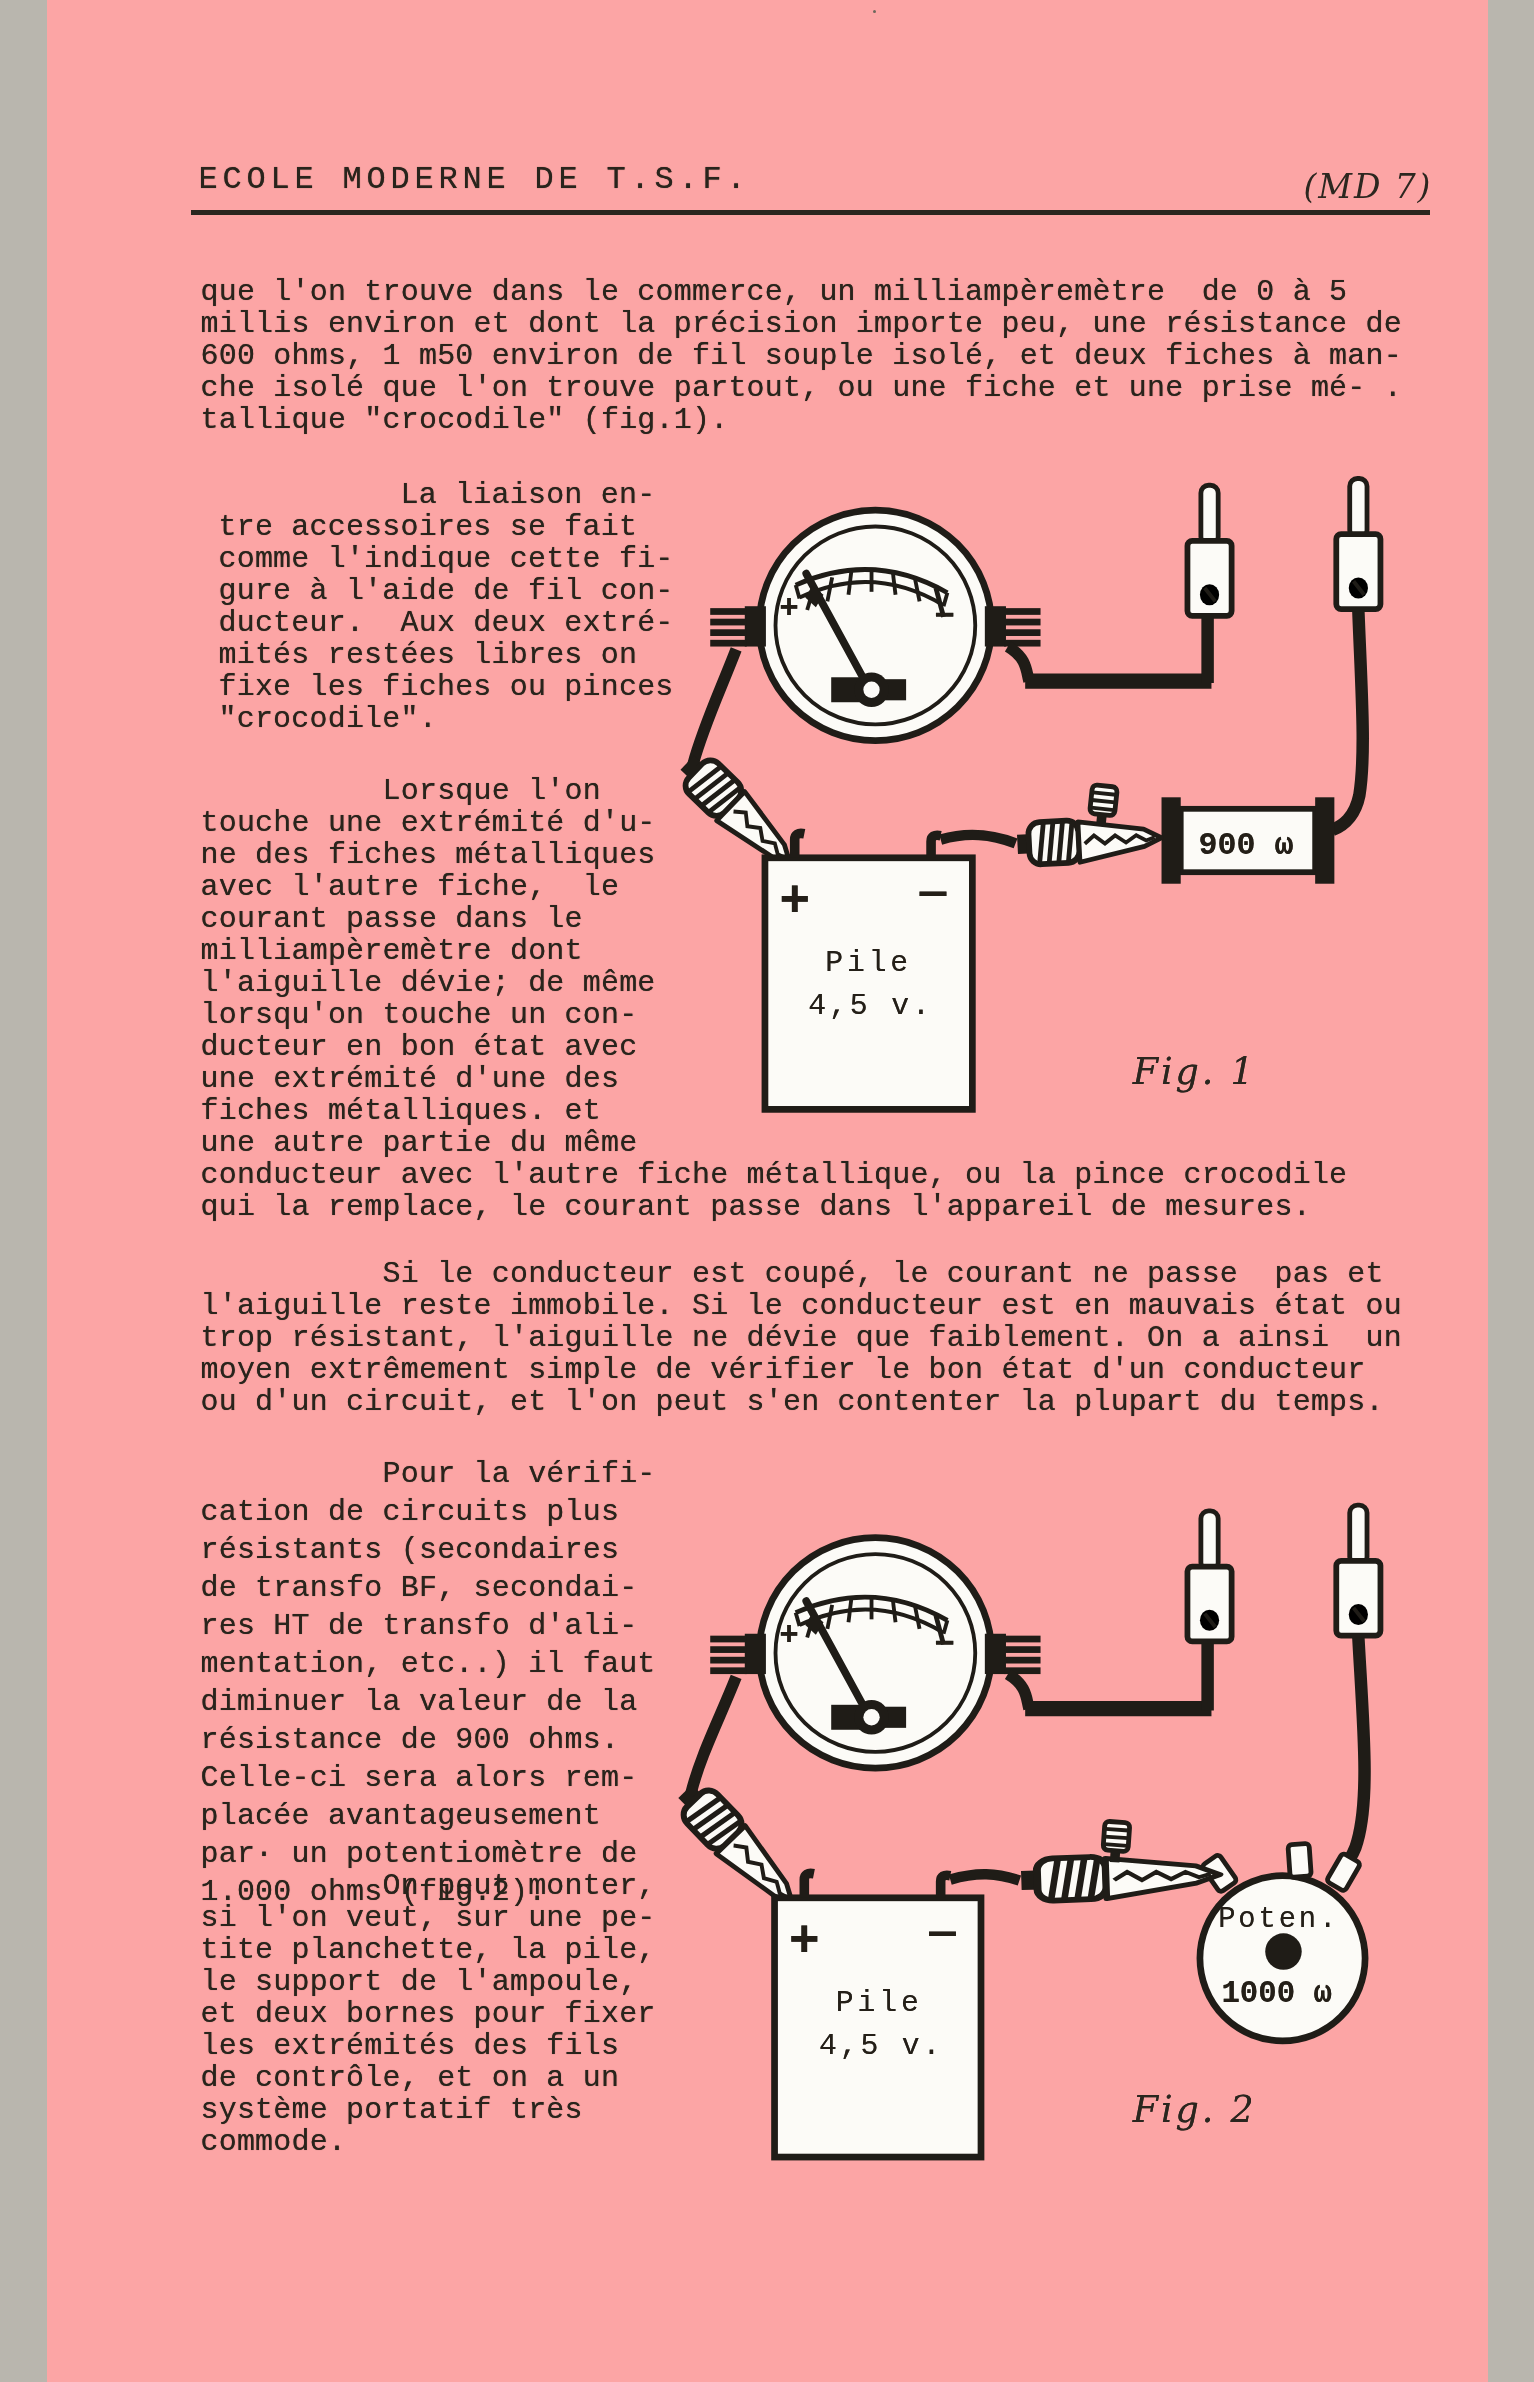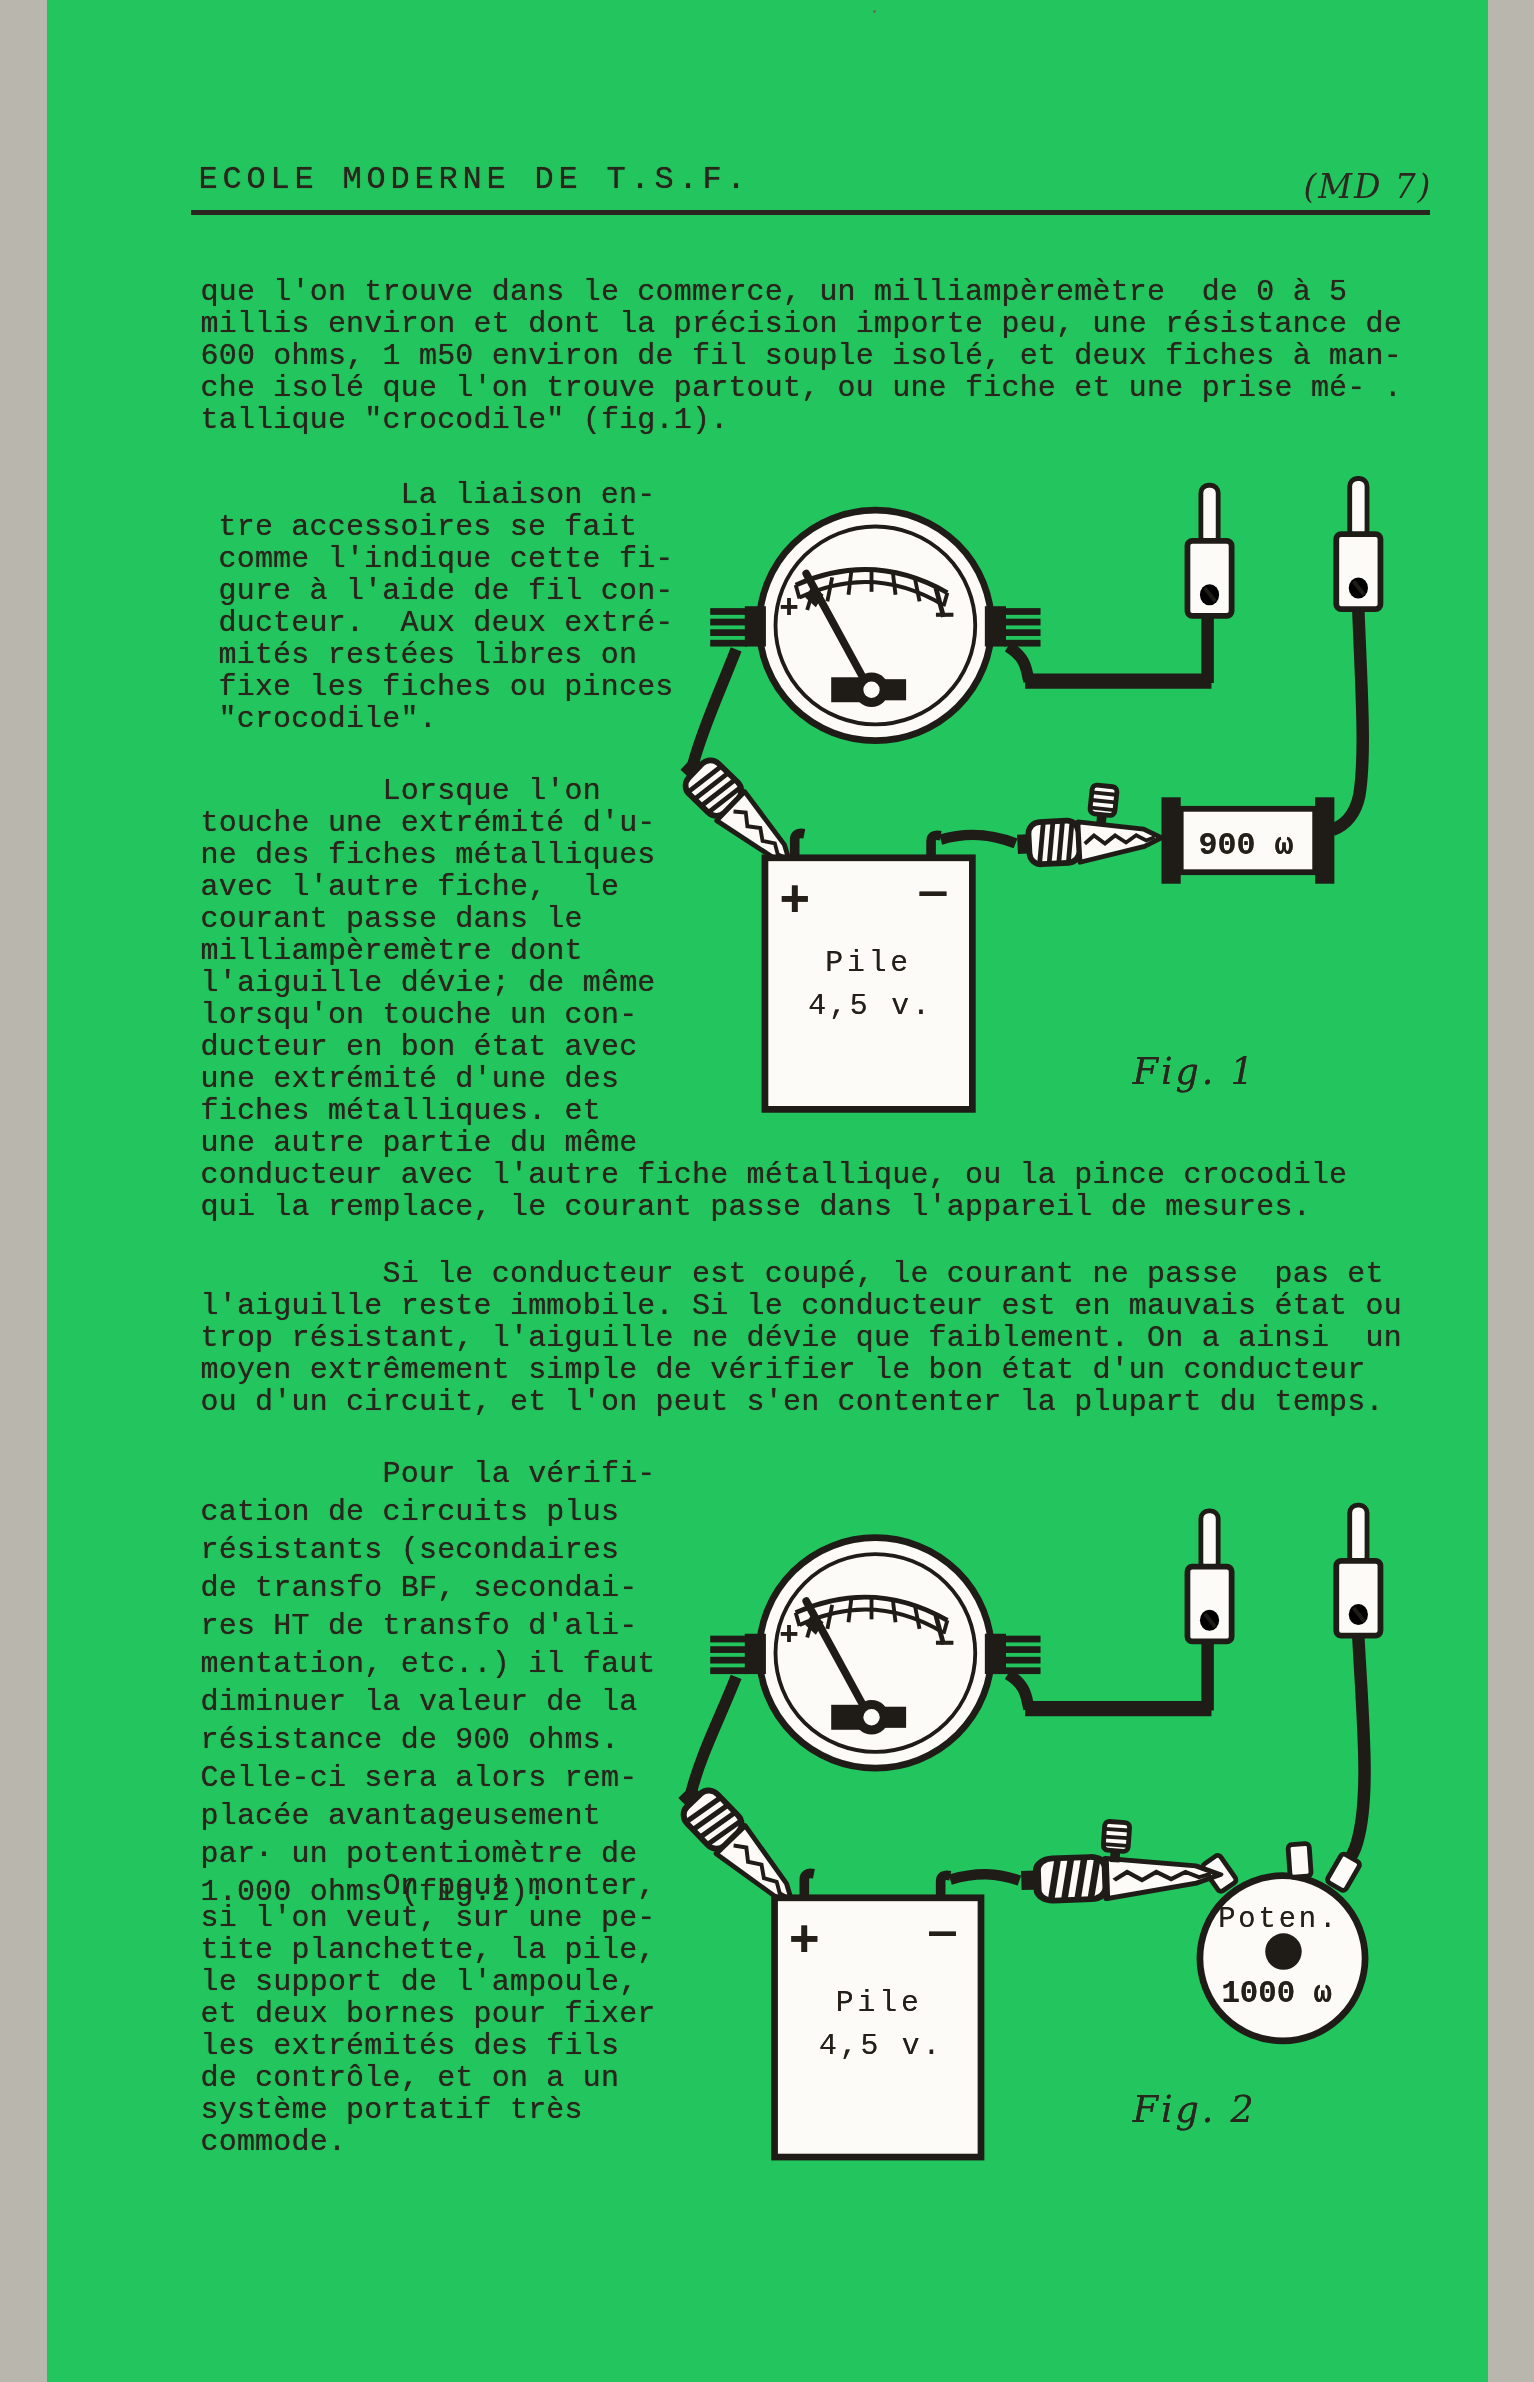--- a/index.html
+++ b/index.html
@@ -1,20 +1,20 @@
 <!DOCTYPE html>
 <html><head>
 <meta charset="utf-8">
 <style>
   html,body { margin:0; padding:0; background:#b9b6ae; }
   .page {
     position:relative;
     width:1441px; height:2383px;
     margin:0 auto;
-    background:#22c55e;
+    background:#fca5a5;
     overflow:hidden;
   }
   .crease {
     position:absolute; top:0; left:1520px; width:2.9px; height:2383px;
     background:#dddad2;
   }
   .tx {
     position:absolute; margin:0;
     font:30px/32px "Liberation Mono","DejaVu Sans Mono",monospace;
     color:#29241c;

